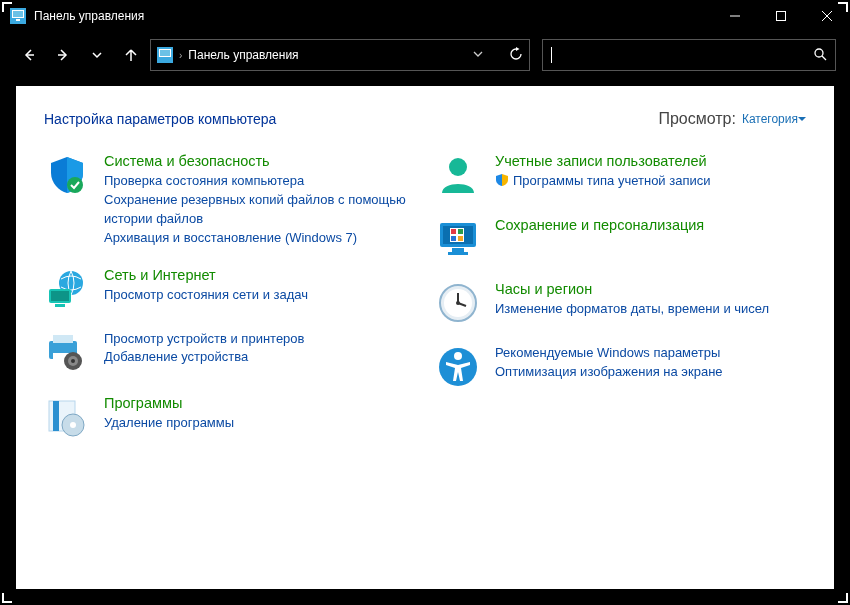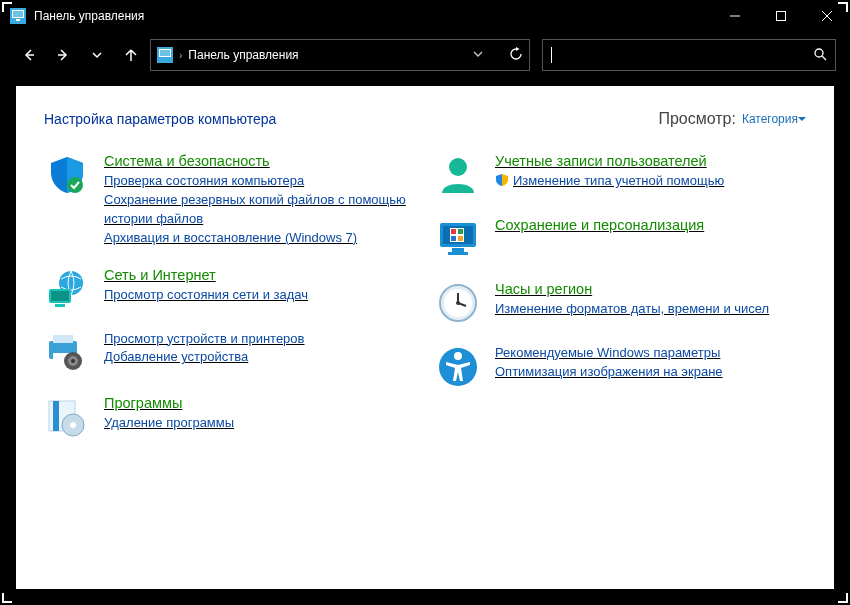--- a/index.html
+++ b/index.html
@@ -103,21 +103,20 @@
     color:#003399;
     font-size: 14px;
     font-weight: 400;
   }
   .heading-row .fill{flex:1;}
   .viewlabel { color:#444; font-size:16px; margin-right:6px;}
   .viewvalue { color:#1a6fb5; font-size:12px; cursor:default; display:flex; align-items:center; }
   .cols {
     display:flex;
     gap: 20px;
-    text-decoration: underline;
   }
   .col { flex:1; }
   .cat {
     display:flex;
     gap: 14px;
     margin-bottom: 18px;
   }
   .cat .iconbox {
     width: 46px; height:46px;
     flex-shrink:0;
@@ -325,21 +324,21 @@
               </svg>
           </div>
           <div class="textbox">
             <div class="title">Учетные записи пользователей</div>
             <span class="link">
               <span class="shield-sm">
                   <svg width="14" height="14" viewBox="0 0 14 14">
                     <path d="M7 1 L13 3 V7 C13 10 10 12.5 7 13 V1 Z" fill="#f7b500"></path>
                     <path d="M7 1 L1 3 V7 C1 10 4 12.5 7 13 V1 Z" fill="#1e88e5"></path>
                   </svg>
-                </span><span>Изменение типа учетной помощью</span>
+                </span><span>Программы типа учетной записи</span>
             </span>
           </div>
         </div>
 
         <div class="cat">
           <div class="iconbox">
             <svg width="44" height="44" viewBox="0 0 44 44">
                 <rect x="4" y="6" width="36" height="24" rx="2" fill="#1a8fd6"></rect>
                 <rect x="7" y="9" width="30" height="18" fill="#0a6fb0"></rect>
                 <rect x="14" y="11" width="14" height="14" fill="#fff"></rect>

